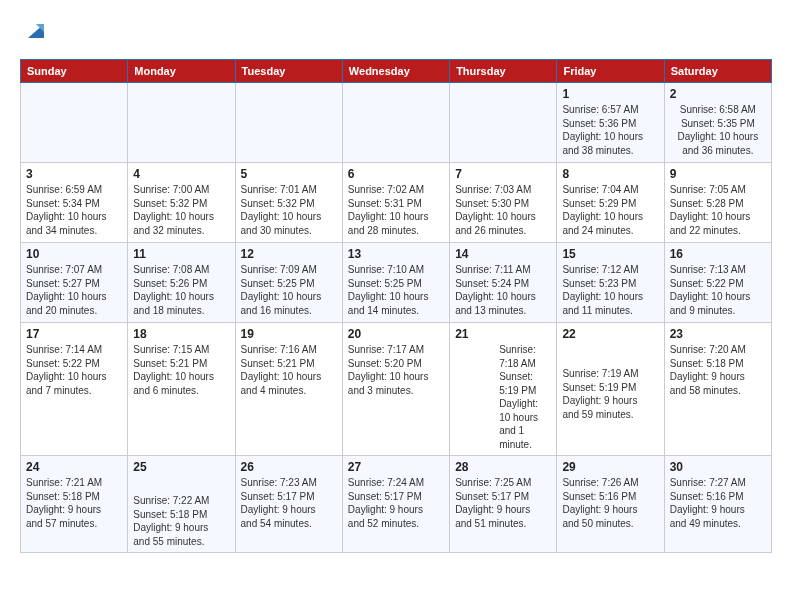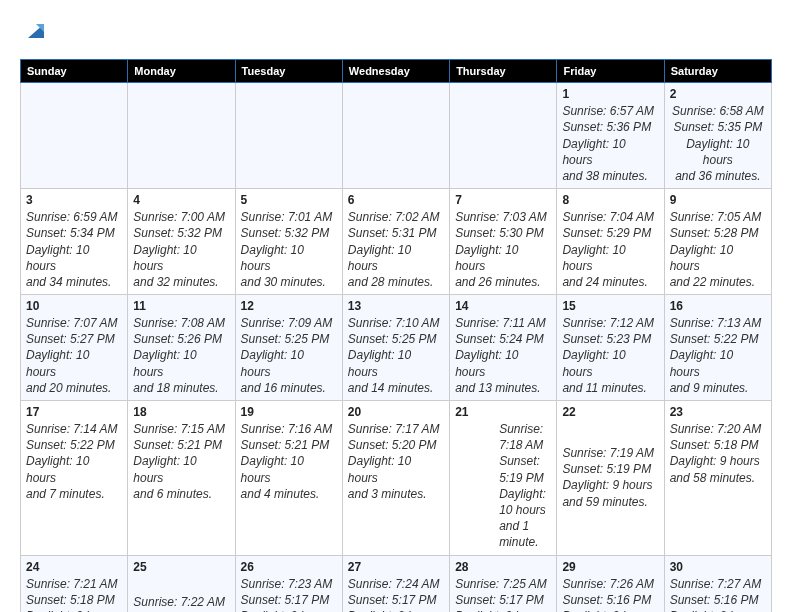--- a/index.html
+++ b/index.html
@@ -47,21 +47,21 @@
     .location {
       font-size: 14px;
       color: #444;
     }
     .calendar {
       width: 100%;
       border-collapse: collapse;
       font-size: 10.5px;
     }
     .calendar thead th {
-      background: #000000;
+      background: #b91c1c;
       color: #fff;
       padding: 5px 6px;
       text-align: left;
       font-size: 11px;
       font-weight: bold;
       border: 1px solid #2b6cb0;
     }
     .calendar tbody td {
       border: 1px solid #ccc;
       vertical-align: top;
@@ -78,24 +78,23 @@
       background: #fff;
     }
     .day-number {
       font-size: 12px;
       font-weight: bold;
       color: #222;
       display: block;
       margin-bottom: 2px;
     }
     .day-info {
-      font-size: 12px;
+      font-size: 10px;
       color: #333;
       line-height: 1.35;
-      font-style: italic;
     }
     .empty-cell {
       background: #f5f8ff !important;
     }
   </style>
 </head>
 <body>
 
 <div class="page">
   <div class="header">

